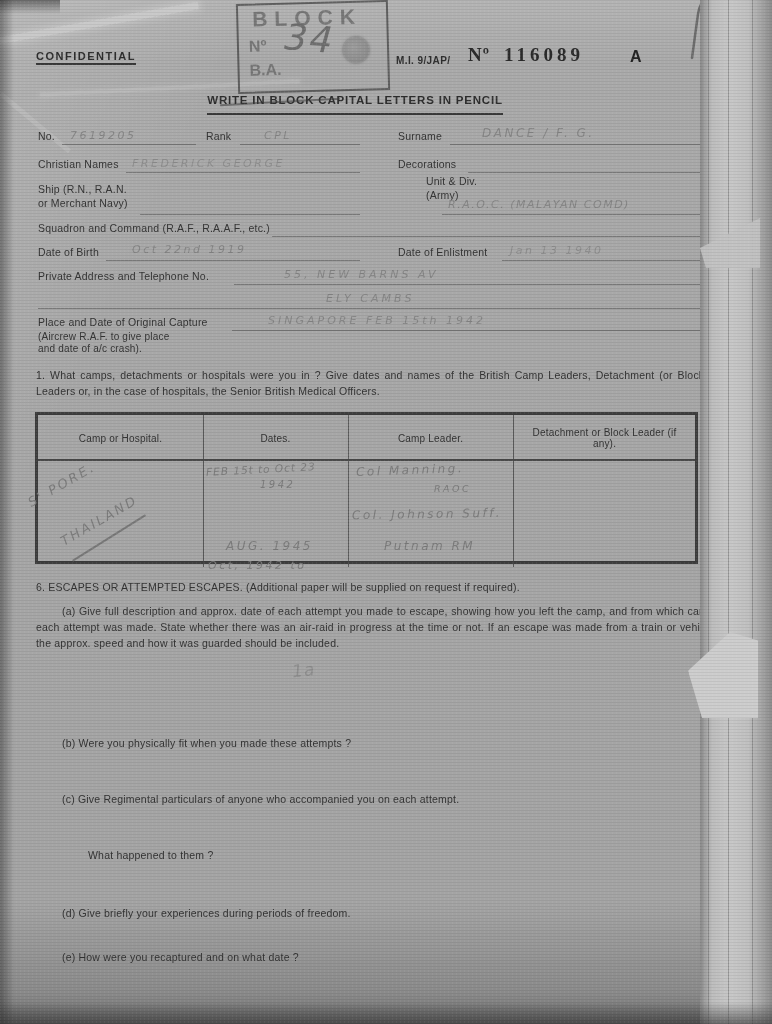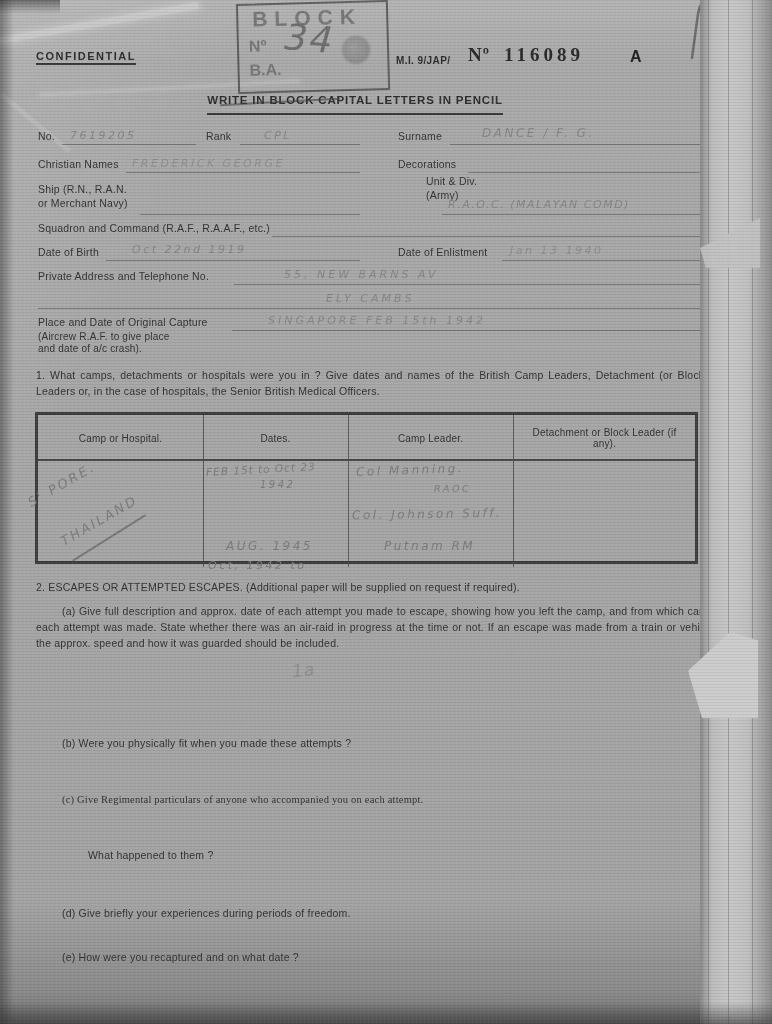--- a/index.html
+++ b/index.html
@@ -205,27 +205,27 @@
     <span class="hand dk" style="left:222px;top:64px;font-size:10px;">1942</span>
     <span class="hand dk" style="left:170px;top:96px;font-size:11px;margin-top:48px;">Oct, 1942 to</span>
     <span class="hand dk" style="left:188px;top:124px;font-size:12px;">AUG. 1945</span>
 
     <span class="hand dk" style="left:318px;top:48px;font-size:12px;transform:rotate(-2deg);">Col Manning.</span>
     <span class="hand dk" style="left:396px;top:68px;font-size:9.5px;">RAOC</span>
     <span class="hand dk" style="left:314px;top:92px;font-size:12px;transform:rotate(-1deg);">Col. Johnson Suff.</span>
     <span class="hand dk" style="left:346px;top:124px;font-size:12px;">Putnam RM</span>
   </div>
 
-  <div class="abs para" style="left:36px;top:580px;width:676px;">2.   ESCAPES OR ATTEMPTED ESCAPES.    (Additional paper will be supplied on request if required).</div>
+  <div class="abs para" style="left:36px;top:580px;width:676px;">6.   ESCAPES OR ATTEMPTED ESCAPES.    (Additional paper will be supplied on request if required).</div>
   <div class="abs para" style="left:36px;top:604px;width:678px;text-align:justify;text-indent:26px;">(a)   Give full description and approx. date of each attempt you made to escape, showing how you left the camp, and from which camp each attempt was made.   State whether there was an air-raid in progress at the time or not.   If an escape was made from a train or vehicle the approx. speed and how it was guarded should be included.</div>
 
   <span class="abs pencilmark" style="left:292px;top:660px;">1a</span>
 
   <div class="abs para" style="left:62px;top:736px;width:600px;">(b)   Were you physically fit when you made these attempts ?</div>
-  <div class="abs para" style="left:62px;top:792px;width:620px;font-family:Liberation Serif, serif;">(c)   Give Regimental particulars of anyone who accompanied you on each attempt.</div>
+  <div class="abs para" style="left:62px;top:792px;width:620px;">(c)   Give Regimental particulars of anyone who accompanied you on each attempt.</div>
   <div class="abs para" style="left:88px;top:848px;width:400px;">What happened to them ?</div>
   <div class="abs para" style="left:62px;top:906px;width:600px;">(d)   Give briefly your experiences during periods of freedom.</div>
   <div class="abs para" style="left:62px;top:950px;width:600px;">(e)   How were you recaptured and on what date ?</div>
 </div>
 
 <div class="pages-right">
   <div class="vline" style="left:8px;"></div>
   <div class="vline" style="left:28px;"></div>
   <div class="vline" style="left:52px;"></div>
 </div>

